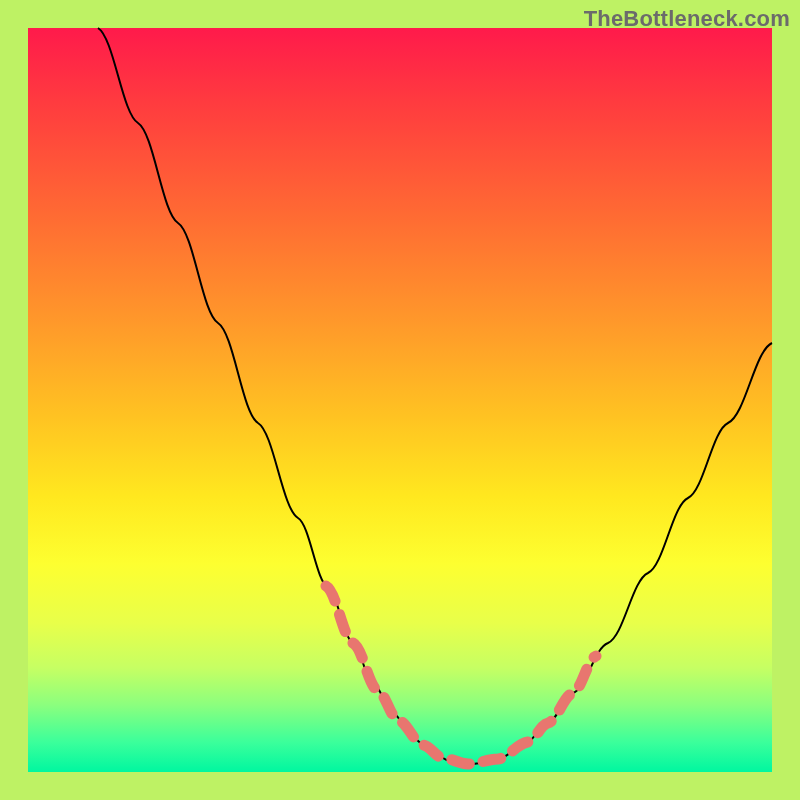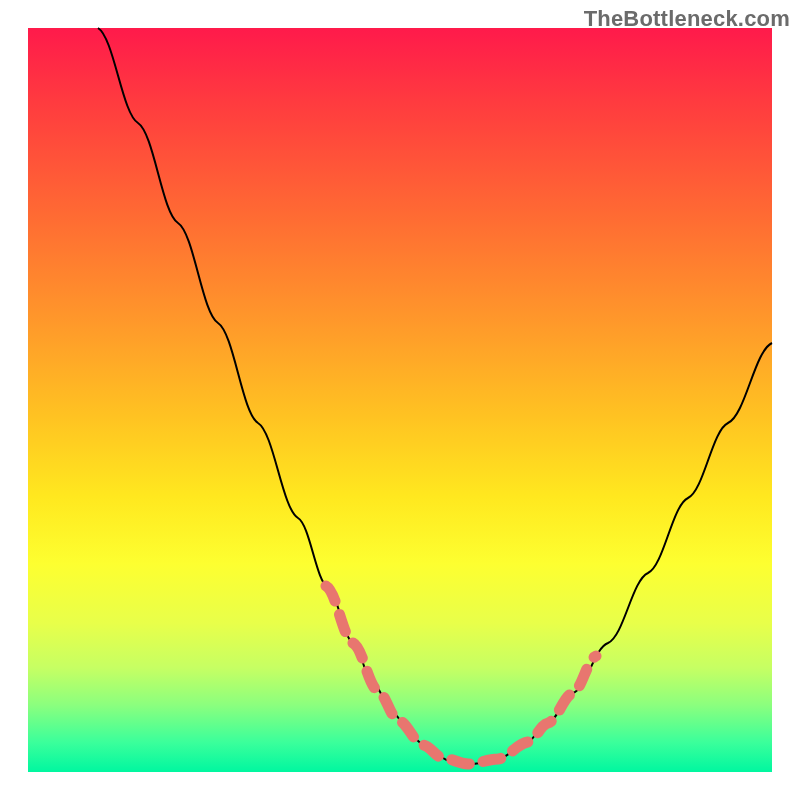--- a/index.html
+++ b/index.html
@@ -1,16 +1,16 @@
 <!DOCTYPE html>
 <html><head>
 <meta charset="utf-8">
 <style>
   html,body{margin:0;padding:0;width:800px;height:800px;overflow:hidden;background:#000;}
-  .frame{position:absolute;left:0;top:0;width:800px;height:800px;background:#ffffff;}
+  .frame{position:absolute;left:0;top:0;width:800px;height:800px;background:#bef264;}
   .plot{position:absolute;left:28px;top:28px;width:744px;height:744px;
         background:linear-gradient(to bottom,
           #ff1a4b 0%,
           #ff3b3f 10%,
           #ff6a33 25%,
           #ff9a2a 40%,
           #ffc222 52%,
           #ffe81f 63%,
           #fdff30 72%,
           #e8ff4a 80%,

